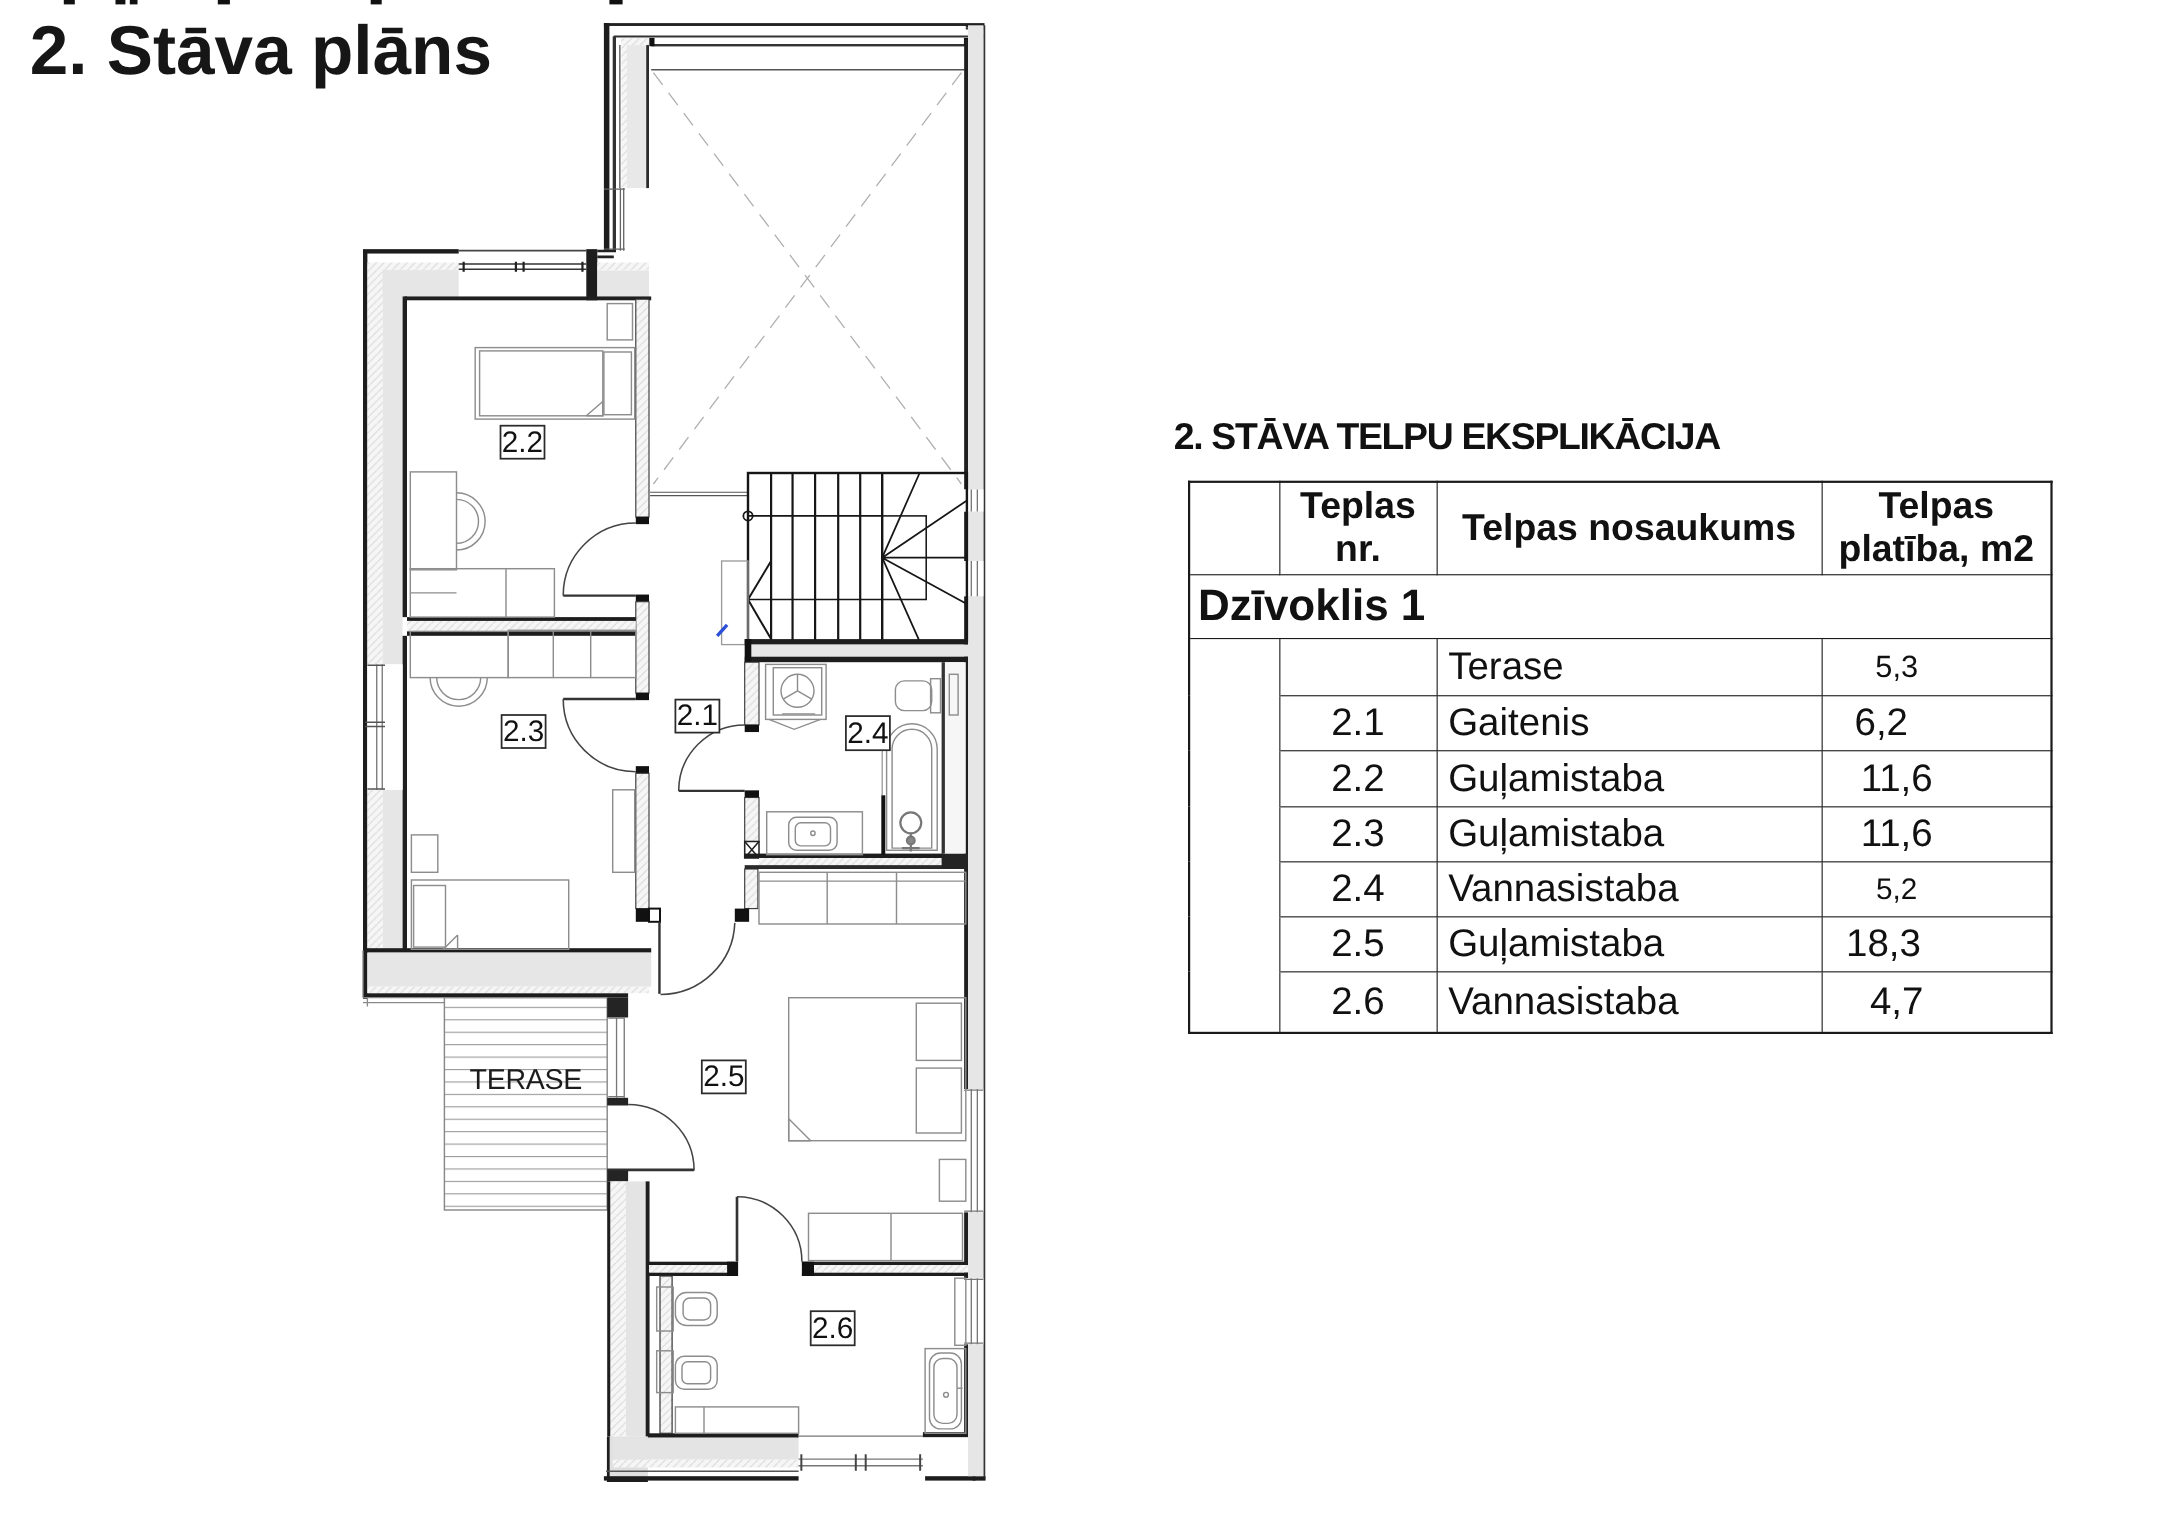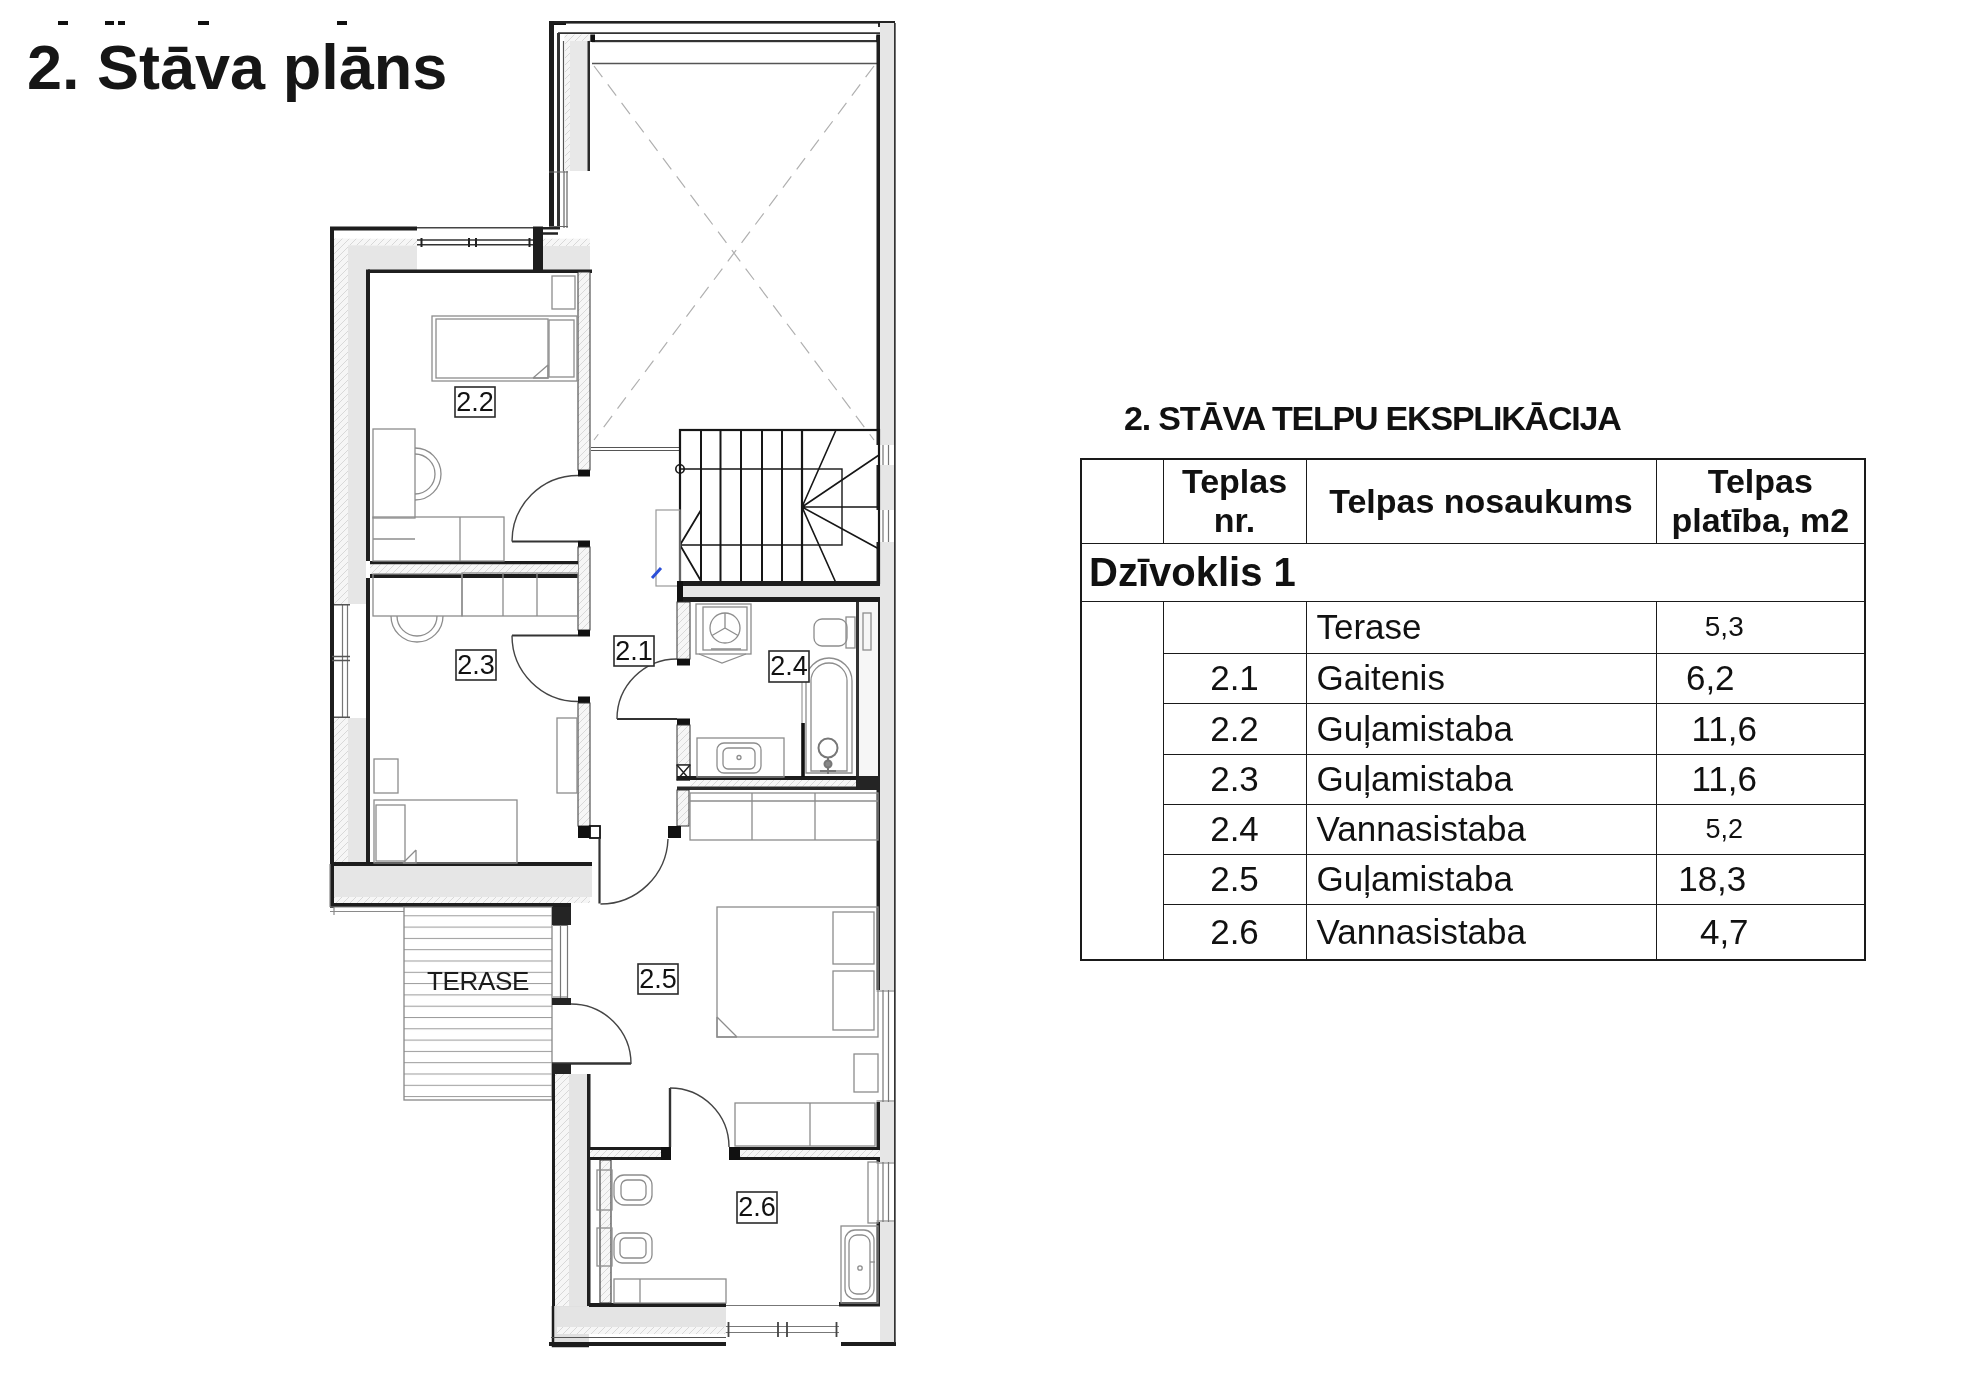--- a/index.html
+++ b/index.html
@@ -1,35 +1,35 @@
 <!DOCTYPE html>
 <html><head>
 <meta charset="utf-8">
 <style>
   html,body{margin:0;padding:0;background:#fff;}
   body{width:1970px;height:1388px;position:relative;overflow:hidden;
        font-family:"Liberation Sans", sans-serif;}
   #plansvg{position:absolute;left:0;top:0;}
-  .abs{position:absolute;margin-top:21px;}
+  .abs{position:absolute;}
   table.expl{border-collapse:collapse;table-layout:fixed;}
   table.expl td{padding:0;overflow:hidden;}
 </style>
 </head>
 <body>
 
 <div class="abs" id="maintitle" style="left:27px;top:10px;font-size:63px;font-weight:bold;color:#161616;white-space:nowrap;">2. Stāva plāns</div>
 
 <div class="abs" style="left:58px;top:0;width:10px;height:4px;background:#111;"></div>
 <div class="abs" style="left:105px;top:0;width:9px;height:4px;background:#111;"></div>
 <div class="abs" style="left:118px;top:0;width:7px;height:4px;background:#111;"></div>
 <div class="abs" style="left:198px;top:0;width:11px;height:4px;background:#111;"></div>
 <div class="abs" style="left:337px;top:0;width:10px;height:4px;background:#111;"></div>
 <div class="abs" style="left:554px;top:0;width:12px;height:4px;background:#111;"></div>
 
-<div class="abs" id="tabletitle" style="left:1124px;top:378px;font-size:34px;letter-spacing:-1.2px;font-weight:bold;color:#111;white-space:nowrap;">2. STĀVA TELPU EKSPLIKĀCIJA</div>
+<div class="abs" id="tabletitle" style="left:1067px;top:378px;font-size:34px;letter-spacing:-1.2px;font-weight:bold;color:#111;white-space:nowrap;">2. STĀVA TELPU EKSPLIKĀCIJA</div>
 
 <div class="abs" style="left:1080px;top:437px;">
 <table class="expl" style="width:784px;border:2px solid #1a1a1a;">
   <colgroup>
         <col style="width:82px">
         <col style="width:143px">
         <col style="width:350px">
         <col style="width:209px">
       </colgroup>
 

